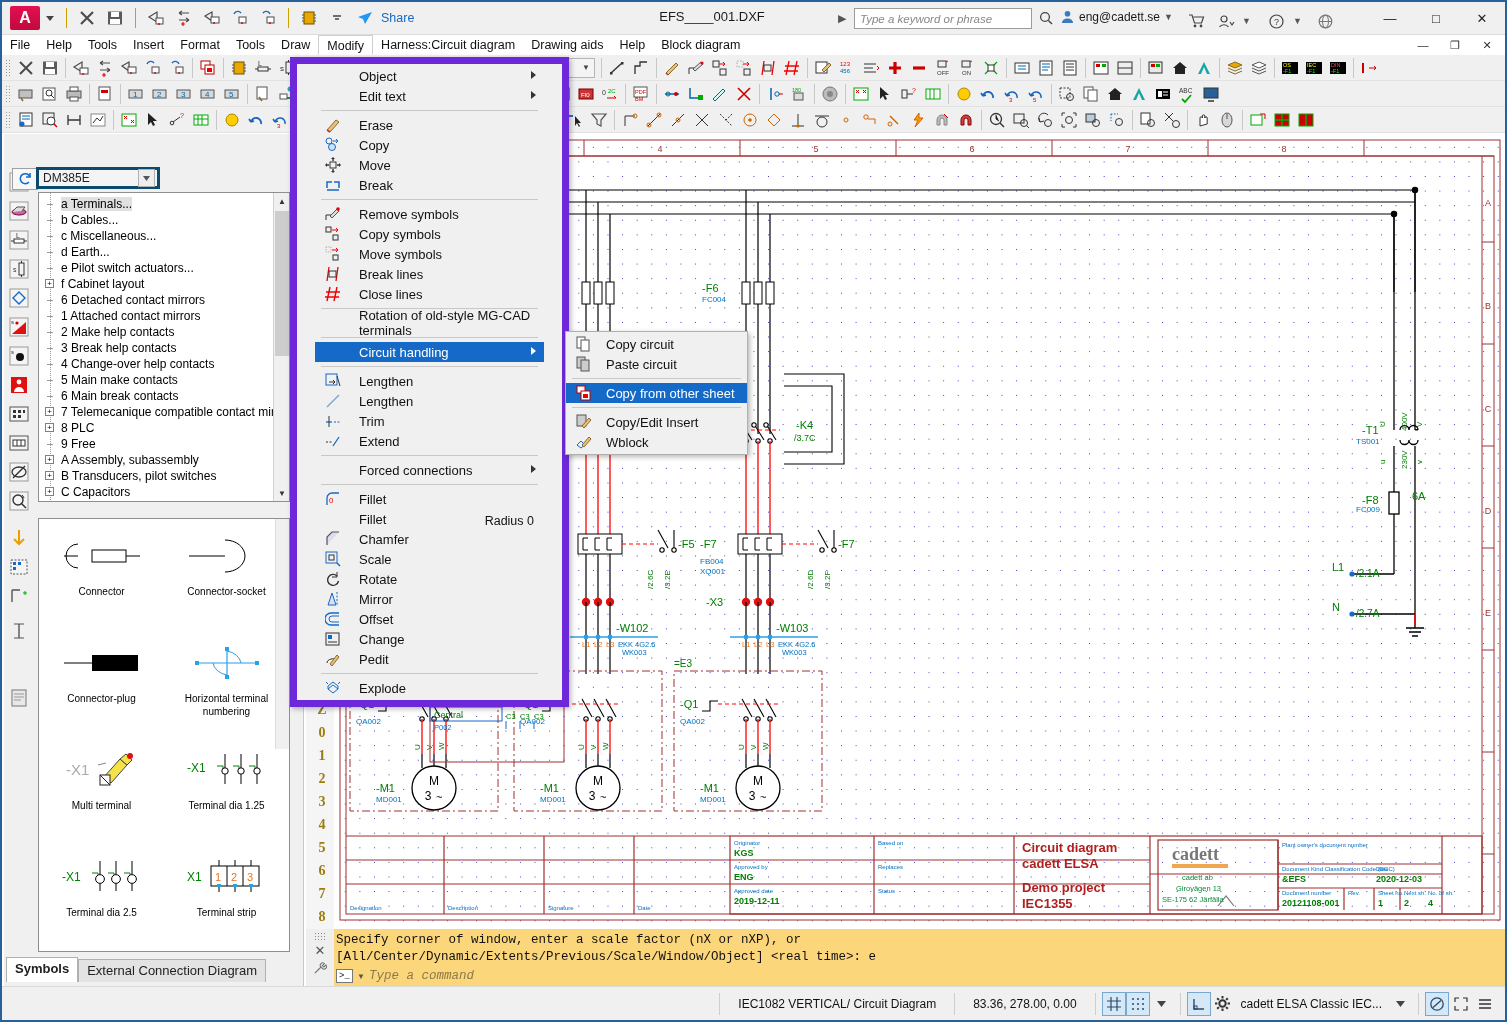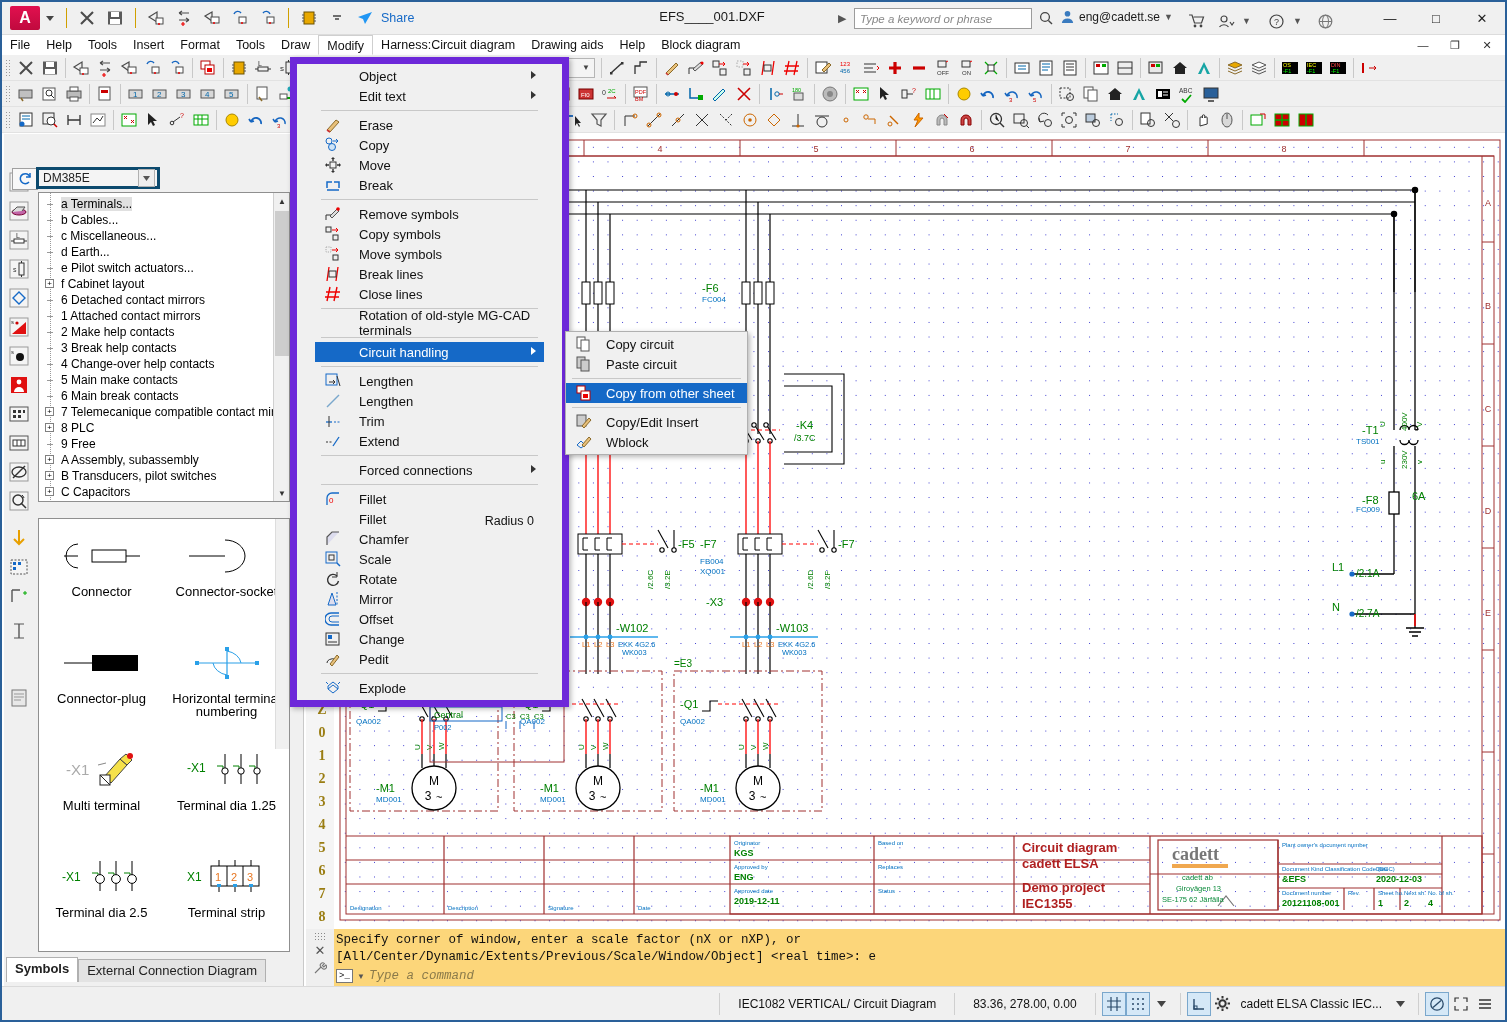--- a/index.html
+++ b/index.html
@@ -136,21 +136,21 @@
   .tsa { width:16px; height:16px; display:flex;align-items:center;justify-content:center; font-size:8px; color:#333; background:#f0f0f0;}
   .tthumb { position:absolute; left:1px; top:18px; width:14px; height:145px; background:#cdcdcd; }
 
   .palette {
     position:absolute; left: 36px; top: 516px; width: 252px; height: 434px;
     background: #fff; border: 1px solid #8f8f8f;
   }
   .pal-grid { display:grid; grid-template-columns: 1fr 1fr; }
   .pal-cell { height: 107px; display:flex; flex-direction:column; align-items:center; justify-content:flex-start; padding-top: 12px; cursor:pointer;}
   .pal-art { height: 50px; display:flex; align-items:center; justify-content:center; }
-  .pal-label { font-size: 13px; color:#000; text-align:center; line-height: 13px; margin-top: 4px; }
+  .pal-label { font-size: 10px; color:#000; text-align:center; line-height: 13px; margin-top: 4px; }
   .pal-scroll { position:absolute; right:0; top:0; width:14px; height: 230px; background:#f0f0f0; border-left:1px solid #ddd;}
 
   .tabstrip { position:absolute; left: 4px; top: 955px; height: 25px; display:flex; align-items:flex-end; }
   .tab { height: 23px; padding: 3px 8px 0 8px; font-size: 13px; background: #e3e3e3; border:1px solid #b0b0b0; border-bottom:none; color:#222; }
   .tab.active { background:#fff; font-weight:bold; height: 25px; }
 
   
   .drawwrap {
     position:absolute; left: 304px; top: 132px; width: 1199px; height: 795px;
     background: #ffffff; overflow:hidden;

